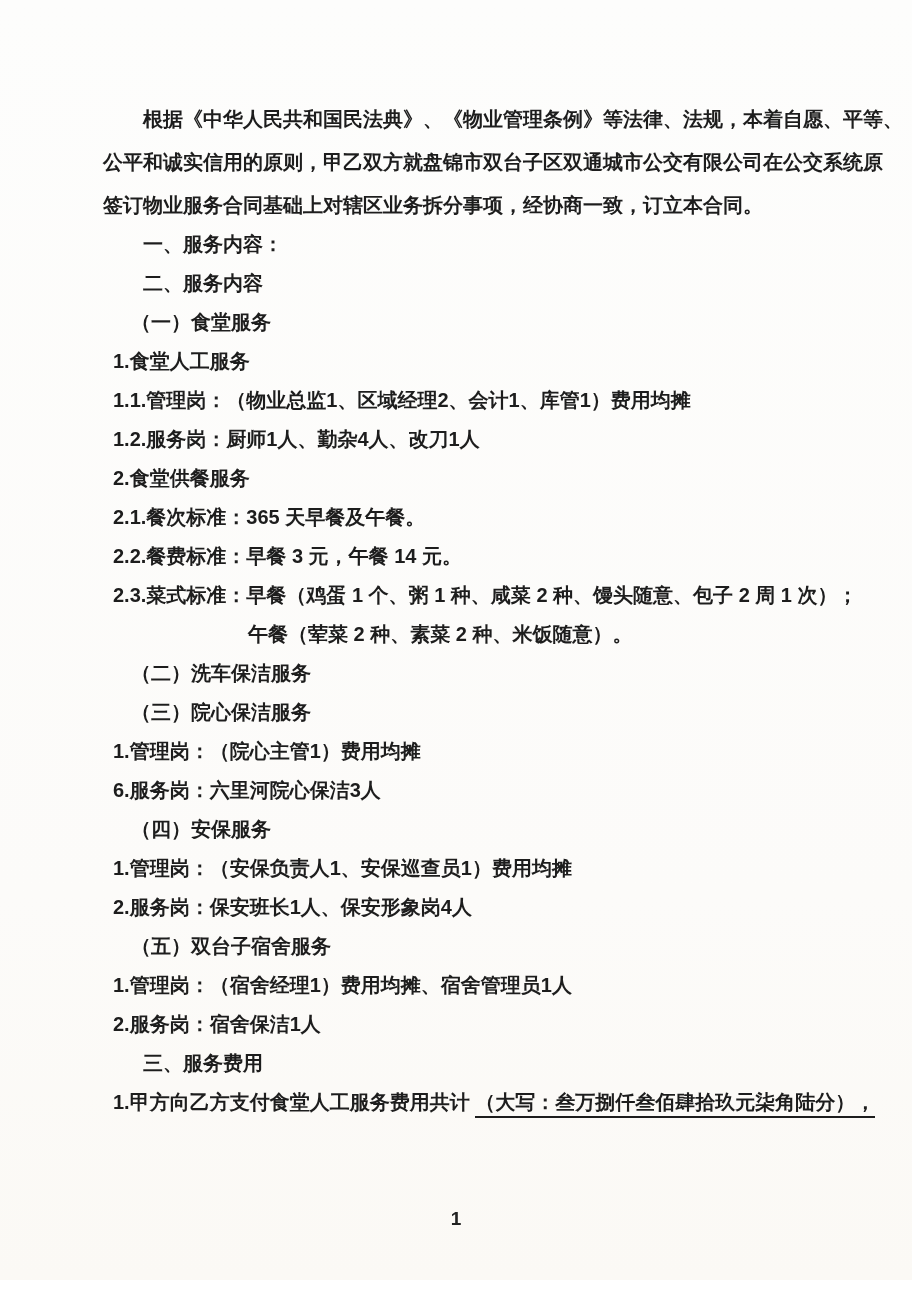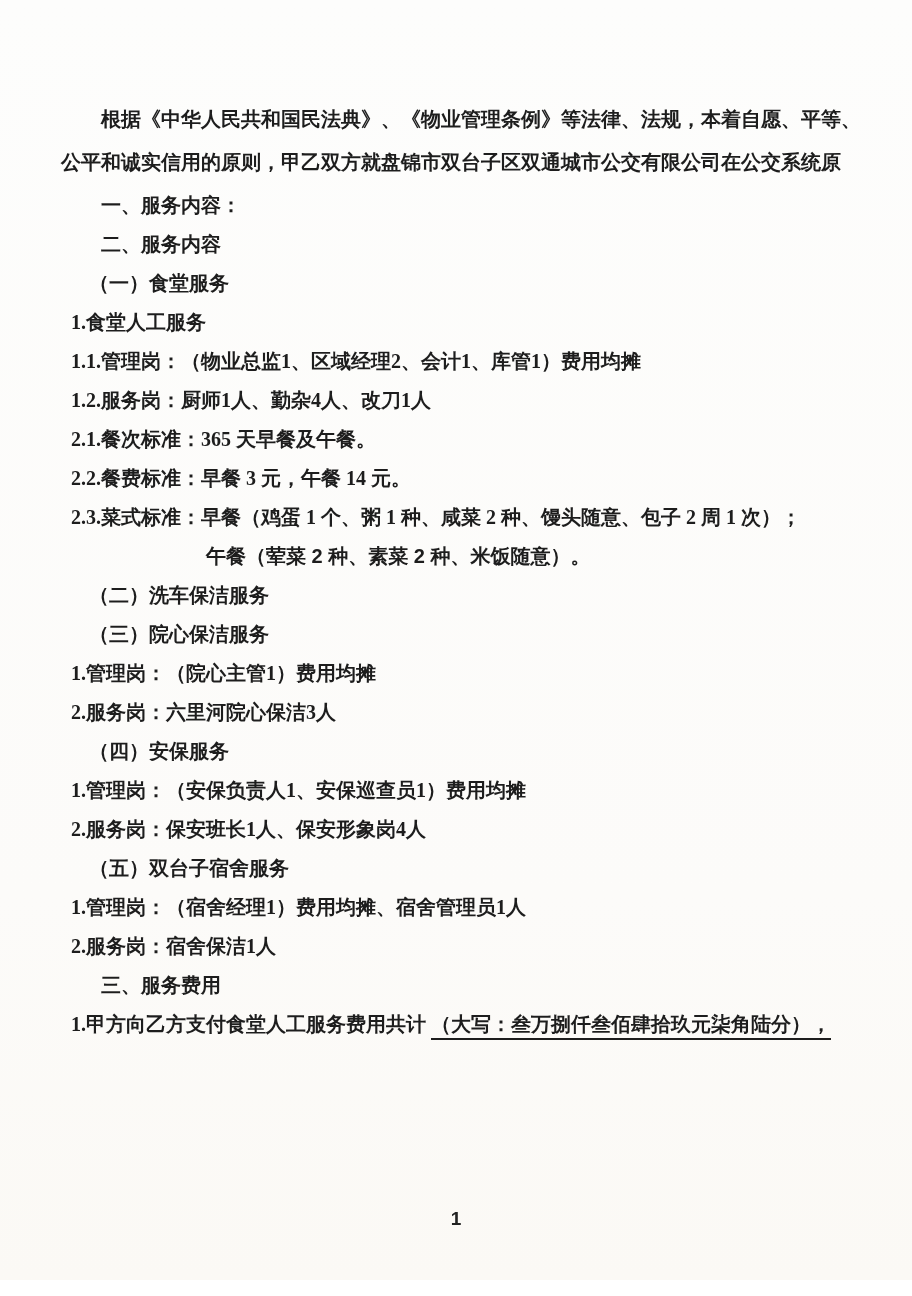--- a/index.html
+++ b/index.html
@@ -11,33 +11,33 @@
     position: relative;
     width: 912px;
     height: 1280px;
     margin: 0 auto;
     background: linear-gradient(180deg, #fdfdfc 0%, #fcfbf9 70%, #fbf9f5 100%);
     color: #1d1d1d;
     font-family: "Liberation Sans", sans-serif;
     font-weight: 700;
     font-size: 20px;
     box-sizing: border-box;
-    padding: 108px 58px 0 61px;
+    padding: 108px 58px 0 103px;
     overflow: hidden;
   }
   p.ln {
     margin: 0 0 16px 0;
     line-height: 23px;
     white-space: nowrap;
   }
   p.para { margin-bottom: 20px; }
   .indent2 { text-indent: 40px; }
   .indent1 { padding-left: 40px; }
   .h2      { padding-left: 28px; }
-  .item    { padding-left: 10px; font-family: Liberation Serif, serif; }
+  .item    { padding-left: 10px; }
   .cont    { padding-left: 145px; }
   .flush   { padding-left: 0; }
   .gap-sm  { margin-bottom: 12px; }
   .underlined {
     border-bottom: 2px solid #1d1d1d;
     padding-bottom: 3px;
   }
   .pagenum {
     position: absolute;
     left: 0;
@@ -49,39 +49,41 @@
     color: #222222;
   }
 </style>
 </head>
 <body>
 
 <div class="page">
 
   <p class="ln para indent2">根据《中华人民共和国民法典》、《物业管理条例》等法律、法规，本着自愿、平等、</p>
   <p class="ln para flush">公平和诚实信用的原则，甲乙双方就盘锦市双台子区双通城市公交有限公司在公交系统原</p>
+  <p class="ln gap-sm flush">签订物业服务合同基础上对辖区业务拆分事项，经协商一致，订立本合同。</p>
 
   <p class="ln gap-sm indent1">一、服务内容：</p>
 
   <p class="ln indent1">二、服务内容</p>
 
   <p class="ln h2">（一）食堂服务</p>
   <p class="ln item">1.食堂人工服务</p>
   <p class="ln item">1.1.管理岗：（物业总监1、区域经理2、会计1、库管1）费用均摊</p>
   <p class="ln item">1.2.服务岗：厨师1人、勤杂4人、改刀1人</p>
+  <p class="ln item">2.食堂供餐服务</p>
   <p class="ln item">2.1.餐次标准：365 天早餐及午餐。</p>
   <p class="ln item">2.2.餐费标准：早餐 3 元，午餐 14 元。</p>
   <p class="ln item">2.3.菜式标准：早餐（鸡蛋 1 个、粥 1 种、咸菜 2 种、馒头随意、包子 2 周 1 次）；</p>
   <p class="ln cont">午餐（荤菜 2 种、素菜 2 种、米饭随意）。</p>
 
   <p class="ln h2">（二）洗车保洁服务</p>
 
   <p class="ln h2">（三）院心保洁服务</p>
   <p class="ln item">1.管理岗：（院心主管1）费用均摊</p>
-  <p class="ln item">2.服务岗：六里河院心保洁3人</p>
+  <p class="ln item">6.服务岗：六里河院心保洁3人</p>
 
   <p class="ln h2">（四）安保服务</p>
   <p class="ln item">1.管理岗：（安保负责人1、安保巡查员1）费用均摊</p>
   <p class="ln item">2.服务岗：保安班长1人、保安形象岗4人</p>
 
   <p class="ln h2">（五）双台子宿舍服务</p>
   <p class="ln item">1.管理岗：（宿舍经理1）费用均摊、宿舍管理员1人</p>
   <p class="ln gap-sm item">2.服务岗：宿舍保洁1人</p>
 
   <p class="ln indent1">三、服务费用</p>

